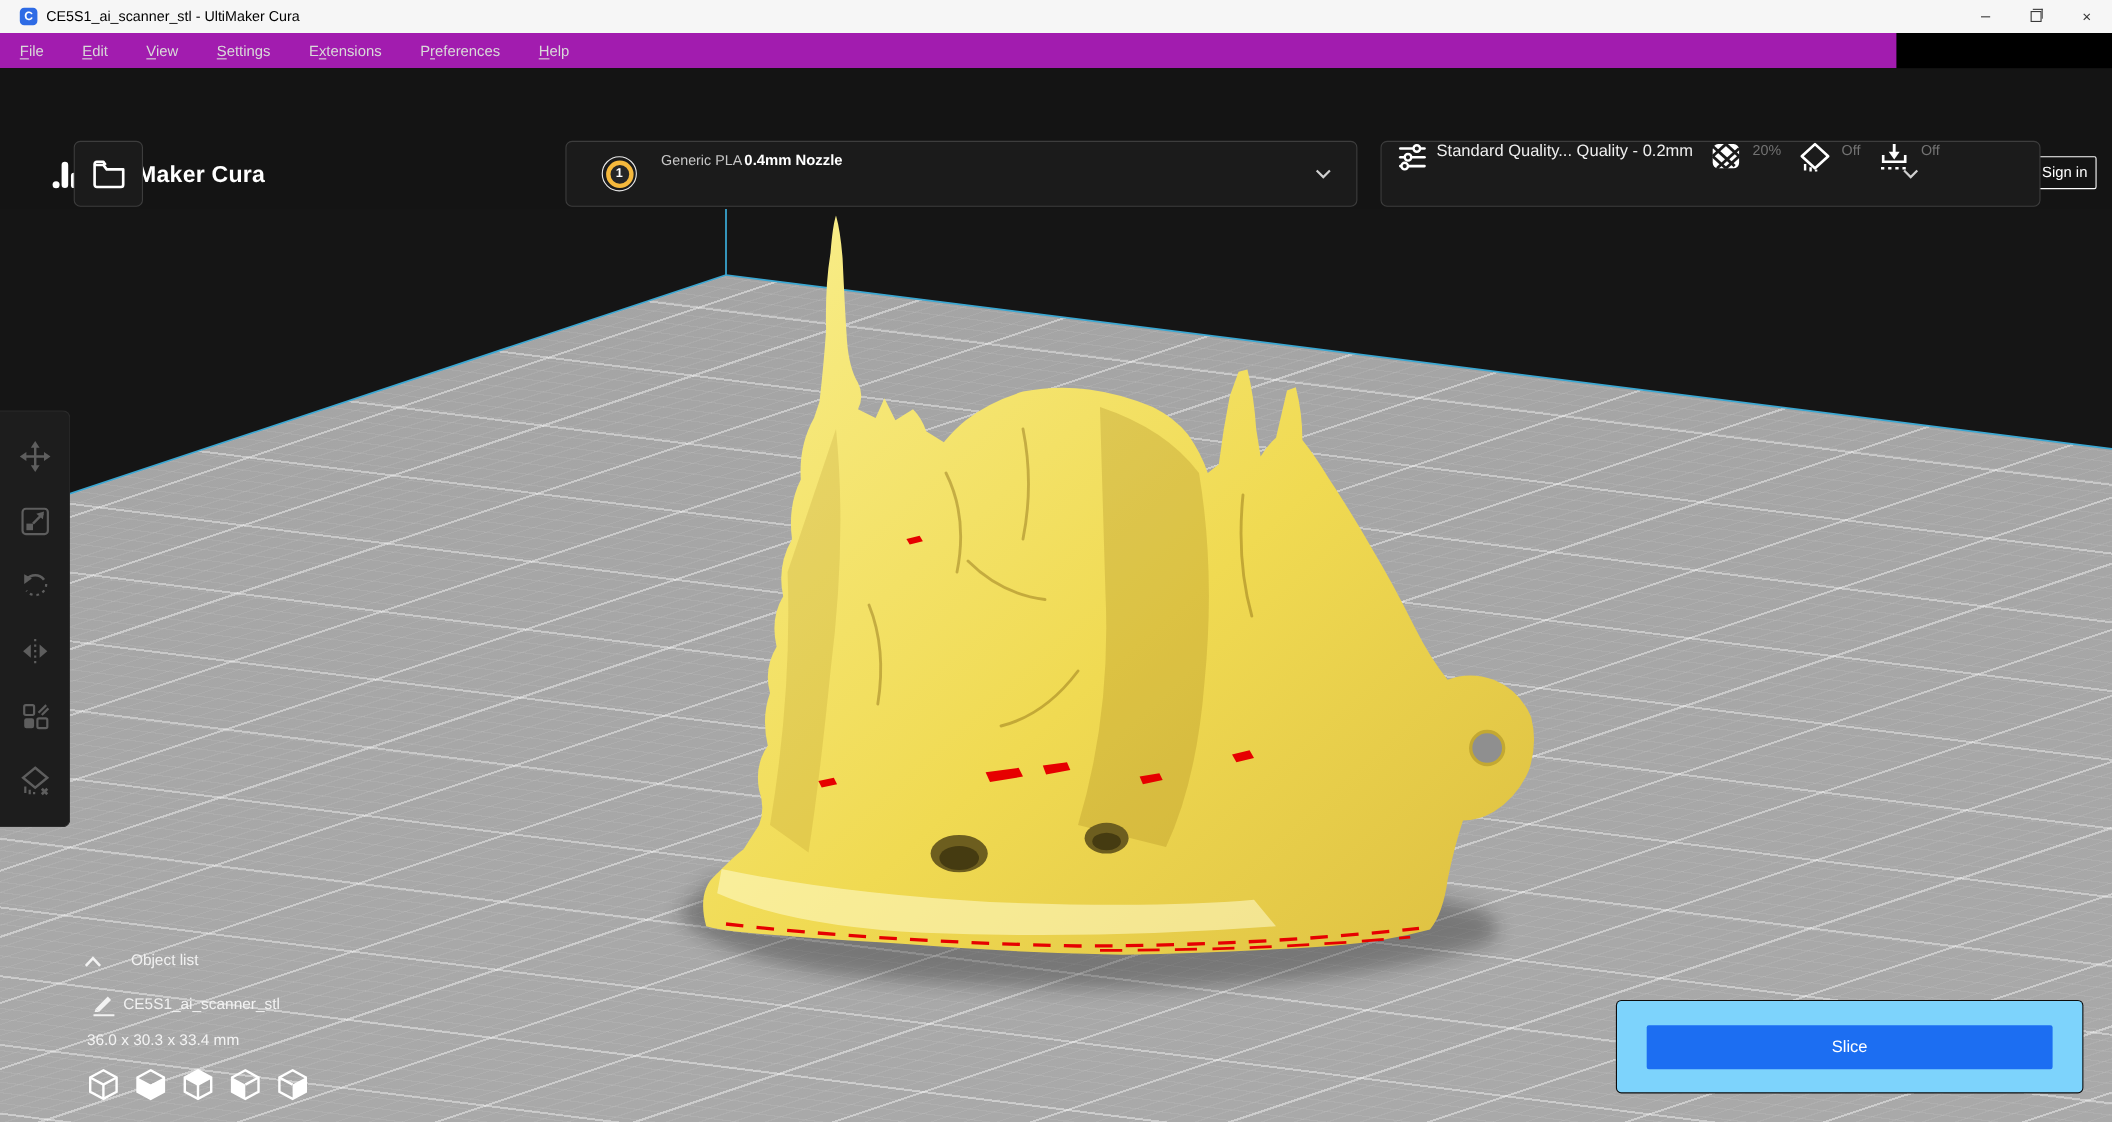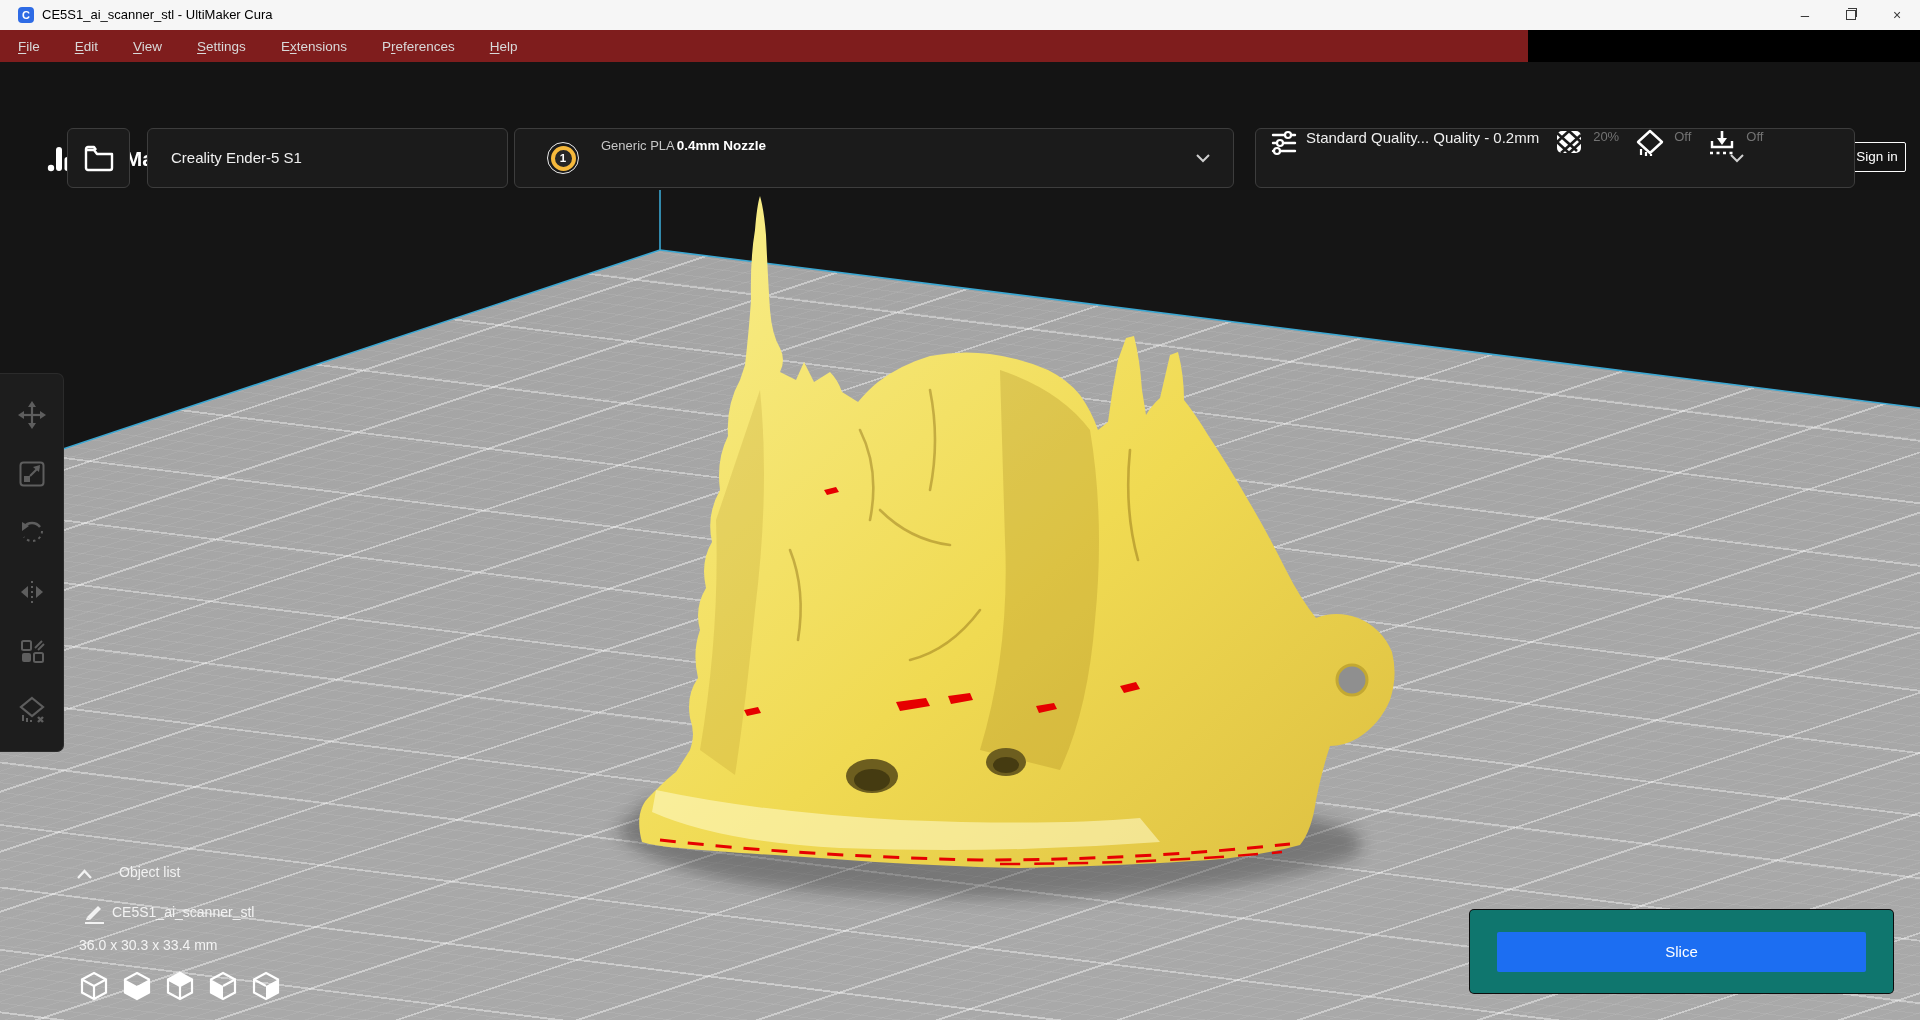--- a/index.html
+++ b/index.html
@@ -15,21 +15,21 @@
   .winbtn{top:0;width:44px;height:30px;text-align:center;line-height:30px;color:#3a3a3a;font-size:15px;cursor:default;}
   #btn-min{left:1783px;}
   #btn-restore{left:1829px;}
   #btn-close{left:1875px;font-size:14px;}
   .restore-glyph{display:inline-block;position:relative;width:10px;height:10px;margin-top:10px;}
   .restore-glyph i{position:absolute;border:1.2px solid #3a3a3a;width:8px;height:8px;}
   .restore-glyph i:first-child{left:2px;top:-2px;border-bottom:none;border-left:none;}
   .restore-glyph i:last-child{left:0;top:0;background:#f6f6f6;}
 
   
-  #menubar{left:0;top:30px;width:1528px;height:32px;background:#7f1d1d;display:flex;align-items:center;
+  #menubar{left:0;top:30px;width:1724px;height:32px;background:#a21caf;display:flex;align-items:center;
            padding-left:18px;gap:35px;box-sizing:border-box;}
   .menu-item{font-size:13.5px;color:#d9d9d9;cursor:default;}
   .menu-item .k{text-decoration:underline;text-underline-offset:2px;}
 
   
   #header{left:0;top:62px;width:1920px;height:128px;background:#141414;}
   #logo{left:47px;top:82px;display:flex;align-items:center;gap:9px;}
   #logo-text{color:#fff;font-size:21px;font-weight:600;letter-spacing:.2px;}
   .stage-tab{top:77px;height:34px;border-radius:4px;text-align:center;line-height:34px;
              font-size:15px;letter-spacing:1px;color:#e3e3e3;cursor:pointer;}
@@ -85,21 +85,21 @@
 
   
   .vp-text{color:#f2f2f2;font-size:14px;}
   #objectlist-header{left:76px;top:864px;display:flex;align-items:flex-end;gap:26px;cursor:pointer;}
   #objectlist-item{left:84px;top:900px;display:flex;align-items:center;gap:6px;cursor:pointer;}
   #model-dimensions{left:79px;top:937px;color:#f4f4f4;font-size:14px;}
   #view-cubes{left:78px;top:970px;display:flex;gap:11px;}
   .cube-btn{width:32px;height:32px;cursor:pointer;}
 
   
-  #slice-panel{left:1470px;top:910px;width:423px;height:83px;background:#0f766e;border-radius:4px;
+  #slice-panel{left:1470px;top:910px;width:423px;height:83px;background:#7dd3fc;border-radius:4px;
                box-shadow:0 0 0 1px #0c0c0c;}
   #slice-button{position:absolute;left:27px;top:22px;width:369px;height:40px;background:#1c6ef2;border-radius:2px;
                 color:#fff;font-size:15px;text-align:center;line-height:40px;cursor:pointer;}
 </style>
 </head>
 <body>
 
 <div id="app">
 
   <div class="abs" id="titlebar">
@@ -156,26 +156,20 @@
     </div>
     <div class="abs hdr-btn" id="signin-btn">Sign in</div>
   </div>
 
   <div class="abs card" id="open-file-card">
     <svg width="32" height="28" viewBox="0 0 32 28">
       <path d="M3 6 h8 l3 4 h15 v14 a2 2 0 0 1 -2 2 h-22 a2 2 0 0 1 -2 -2 z M3 6 v-1 a2 2 0 0 1 2 -2 h6 l2 3" fill="none" stroke="#fff" stroke-width="2.4" stroke-linejoin="round"></path>
     </svg>
   </div>
 
-  <div class="abs card" id="machine-card">
-    <span id="machine-name">Creality Ender-5 S1</span>
-    <svg class="chev" style="left:440px" width="16" height="10" viewBox="0 0 16 10">
-      <polyline points="2,2 8,8 14,2" fill="none" stroke="#cfcfcf" stroke-width="2"></polyline>
-    </svg>
-  </div>
 
   <div class="abs card" id="material-card">
     <div id="extruder-badge">
       <div class="ring">
           <span class="num">1</span>
         </div>
     </div>
     <div class="mat-lines">
       <span id="material-name">Generic PLA</span>
       <span id="nozzle-size">0.4mm Nozzle</span>

